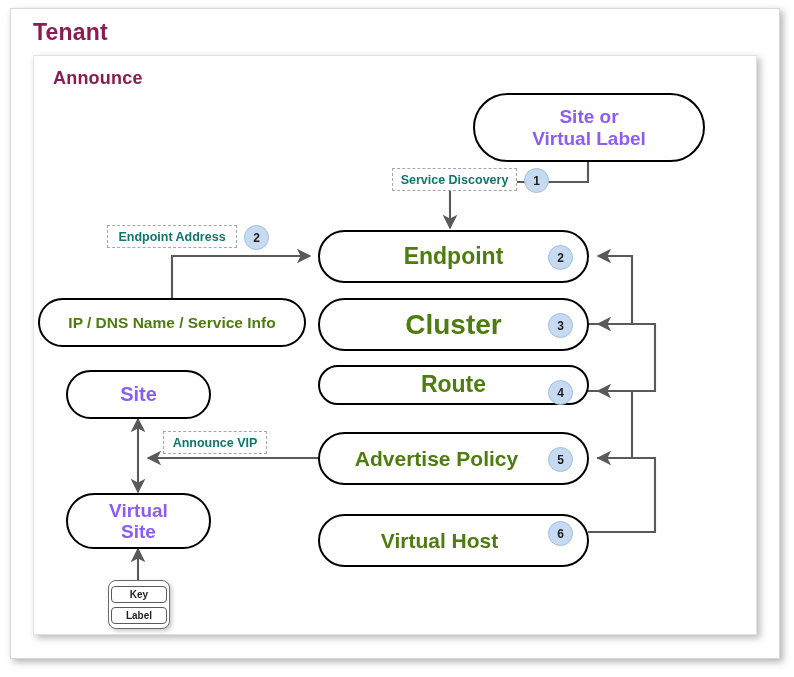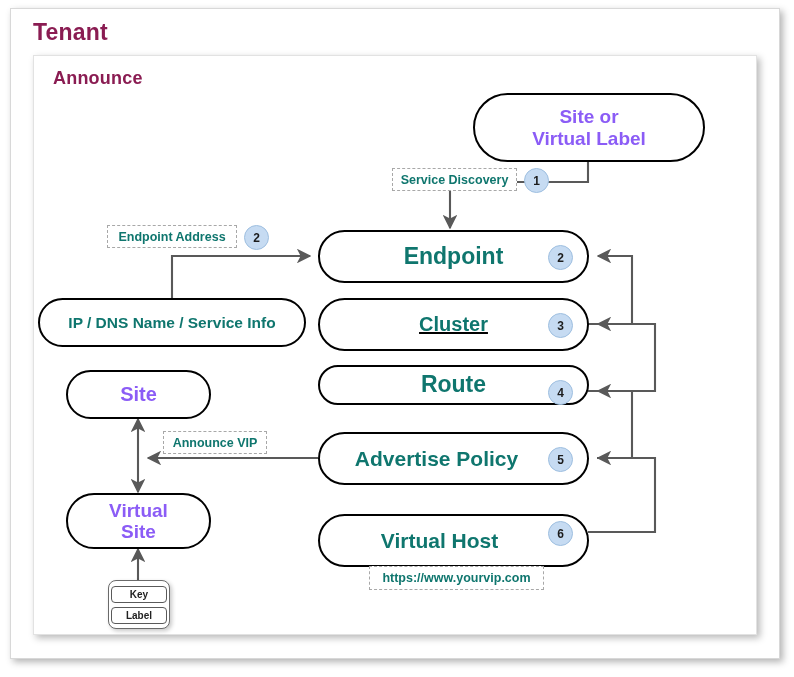--- a/index.html
+++ b/index.html
@@ -26,21 +26,21 @@
   svg#wires{position:absolute;left:0;top:0;width:794px;height:677px;pointer-events:none;}
 
   .node{
     position:absolute;box-sizing:border-box;
     background:#ffffff;border:2.4px solid #000000;border-radius:999px;
     display:flex;align-items:center;justify-content:center;
     text-align:center;line-height:1.12;
   }
   .node .lbl{display:block;}
   .node.dark .lbl{color:#8b5cf6;}
-  .node.black .lbl{color:#0f766e;}
+  .node.black .lbl{color:#4d7c0f;}
 
   .badge{
     position:absolute;width:23px;height:23px;border-radius:50%;
     background:#c6dbf2;border:1.3px solid #9ebfe0;
     display:flex;align-items:center;justify-content:center;
     font-size:12px;font-weight:bold;color:#1c1c1c;
   }
 
   .tag{
     position:absolute;box-sizing:border-box;
@@ -112,21 +112,21 @@
       <span>Site or</span><br>
       <span>Virtual Label</span>
     </span>
   </div>
 
   <div class="node black" style="left:318px;top:230px;width:271px;height:53px;font-size:23px;font-weight:bold;">
     <span class="lbl">Endpoint</span>
   </div>
   <div class="badge" style="left:548px;top:245px;">2</div>
 
-  <div class="node black" style="left:318px;top:298px;width:271px;height:53px;font-size:20px;font-weight:bold;text-decoration:underline;">
+  <div class="node black" style="left:318px;top:298px;width:271px;height:53px;font-size:28px;font-weight:bold;">
     <span class="lbl">Cluster</span>
   </div>
   <div class="badge" style="left:548px;top:313px;">3</div>
 
   <div class="node black" style="left:318px;top:365px;width:271px;height:40px;font-size:23px;font-weight:bold;">
     <span class="lbl">Route</span>
   </div>
   <div class="badge" style="left:548px;top:380px;">4</div>
 
   <div class="node black" style="left:318px;top:432px;width:271px;height:53px;font-size:21px;font-weight:bold;padding-right:34px;">
@@ -161,22 +161,19 @@
 
   <div class="tag" style="left:107px;top:225px;width:130px;height:23px;">
     <span>Endpoint Address</span>
   </div>
   <div class="badge" style="left:244px;top:225px;">2</div>
 
   <div class="tag" style="left:163px;top:431px;width:104px;height:23px;">
     <span>Announce VIP</span>
   </div>
 
-  <div class="tag" style="left:369px;top:566px;width:175px;height:24px;">
-    <span>https://www.yourvip.com</span>
-  </div>
 
   <div class="keybox" style="left:108px;top:580px;width:62px;height:49px;">
     <div class="keyrow">Key</div>
     <div class="keyrow">Label</div>
   </div>
 
 </div>
 
 </body></html>

